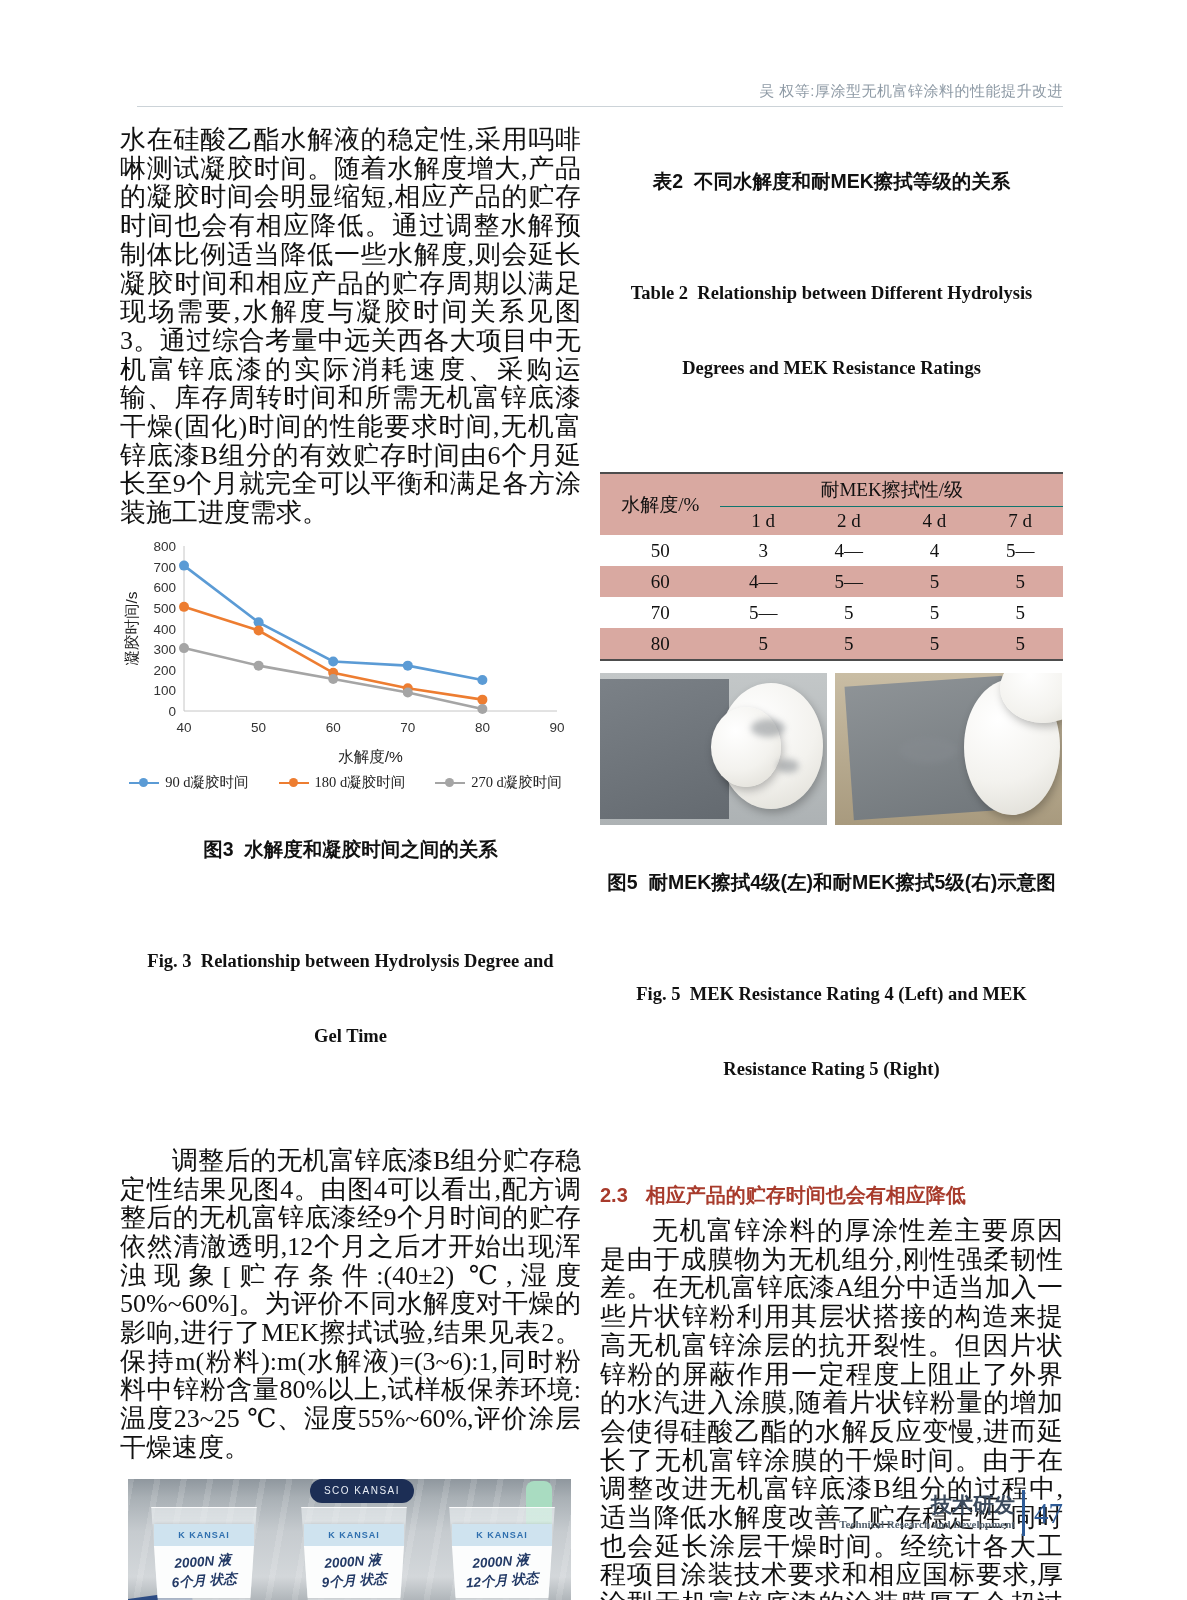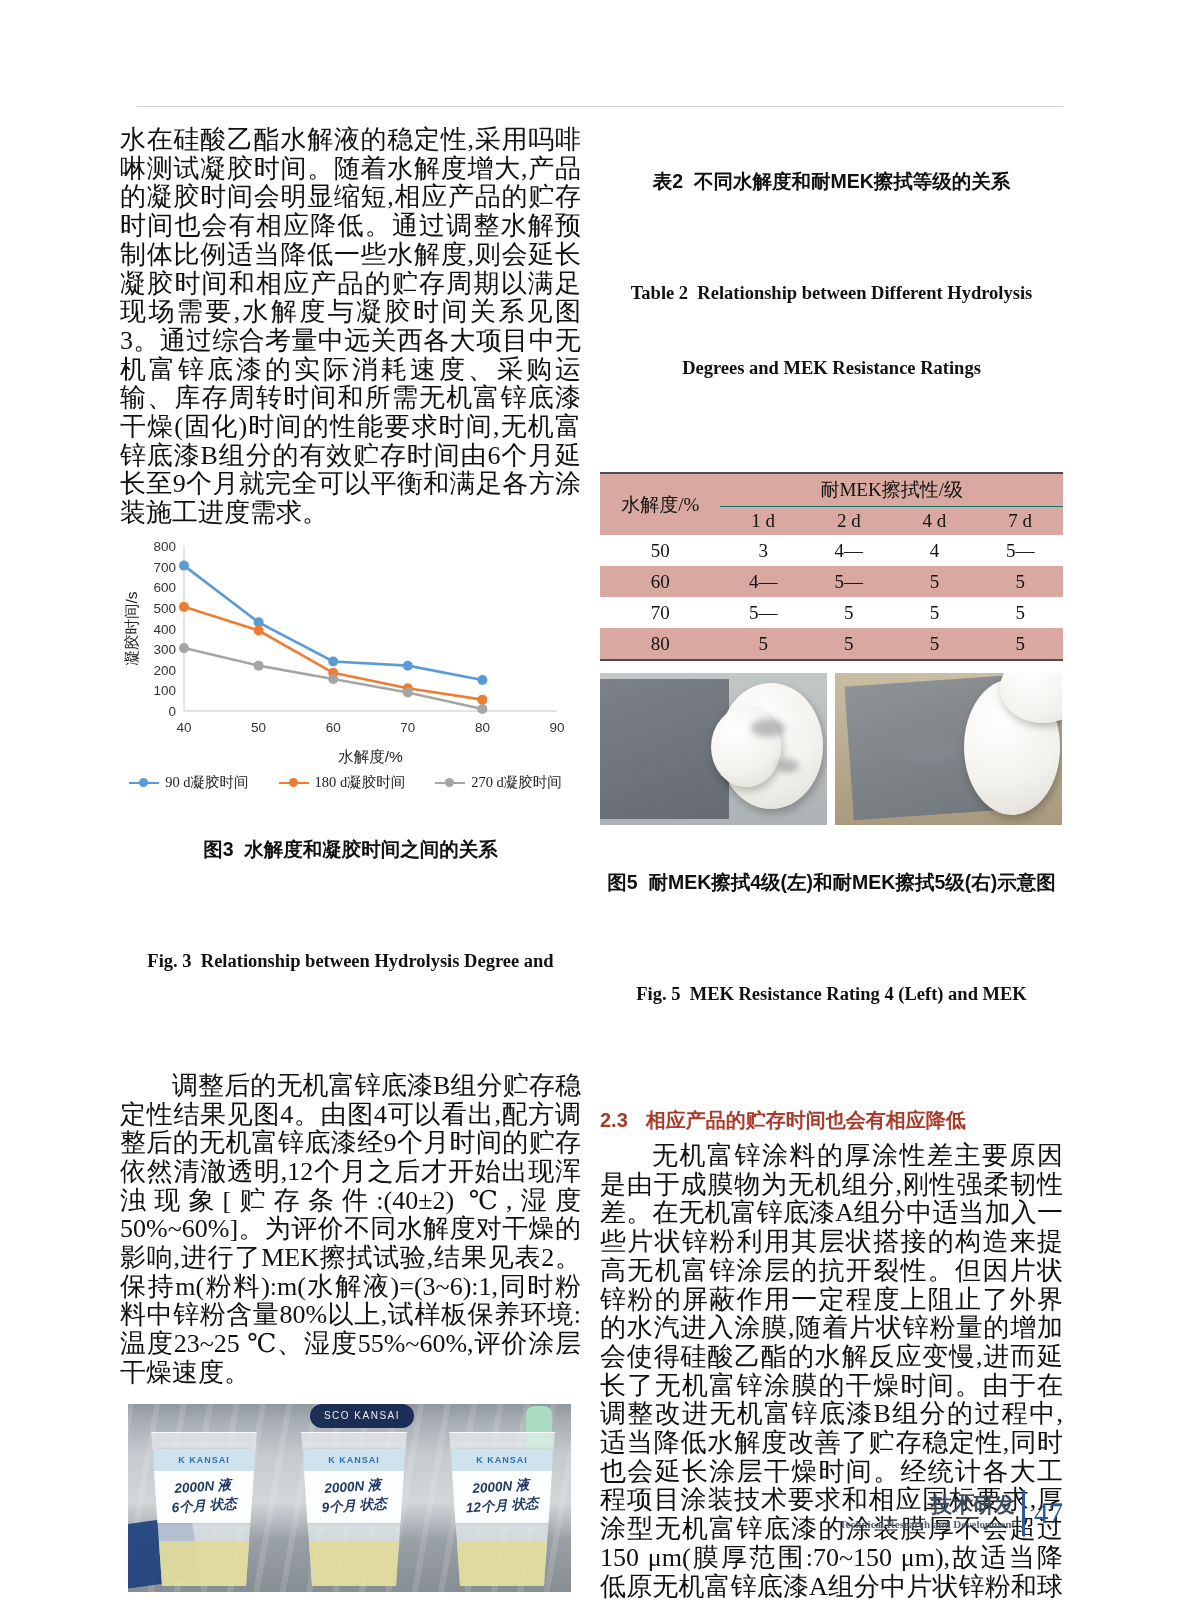--- a/index.html
+++ b/index.html
@@ -92,20 +92,21 @@
   .f-cn{font-family:"Liberation Sans","DejaVu Sans",sans-serif;font-weight:700;font-size:21px;color:#3b4a5d;line-height:22px;}
   .f-en{font-size:11px;color:#54626f;font-weight:700;line-height:16px;}
   .f-bar{width:3px;height:46px;background:#2e5b97;margin:0 9px 0 7px;}
   .f-num{font-size:29px;color:#2e5b97;line-height:46px;}
 </style>
 </head>
 <body>
 
 <div class="page">
 
+  <div class="running-head">吴  权等:厚涂型无机富锌涂料的性能提升改进</div>
   <div class="head-rule"></div>
 
   <div class="col-left">
 
     <p class="body">水在硅酸乙酯水解液的稳定性,采用吗啡啉测试凝胶时间。随着水解度增大,产品的凝胶时间会明显缩短,相应产品的贮存时间也会有相应降低。通过调整水解预制体比例适当降低一些水解度,则会延长凝胶时间和相应产品的贮存周期以满足现场需要,水解度与凝胶时间关系见图3。通过综合考量中远关西各大项目中无机富锌底漆的实际消耗速度、采购运输、库存周转时间和所需无机富锌底漆干燥(固化)时间的性能要求时间,无机富锌底漆B组分的有效贮存时间由6个月延长至9个月就完全可以平衡和满足各方涂装施工进度需求。</p>
 
     <div class="chart-block">
       <svg id="gel-chart" class="chart" width="447" height="234">
           <line x1="62" y1="10" x2="62" y2="175" stroke="#c6c6c6" stroke-width="1"></line>
           <line x1="62" y1="175" x2="435" y2="175" stroke="#c6c6c6" stroke-width="1"></line>
@@ -164,20 +165,21 @@
             </span>
             <span class="lg-txt">270 d凝胶时间</span>
           </span>
         </div>
     </div>
 
     <div class="cap">
       <div class="cap-cn">图3  水解度和凝胶时间之间的关系</div>
       <div class="cap-en">
         <div>Fig. 3  Relationship between Hydrolysis Degree and</div>
+        <div>Gel Time</div>
       </div>
     </div>
 
     <p class="body indent" style="margin-top:12px">调整后的无机富锌底漆B组分贮存稳定性结果见图4。由图4可以看出,配方调整后的无机富锌底漆经9个月时间的贮存依然清澈透明,12个月之后才开始出现浑浊现象[贮存条件:(40±2) ℃,湿度50%~60%]。为评价不同水解度对干燥的影响,进行了MEK擦拭试验,结果见表2。保持m(粉料):m(水解液)=(3~6):1,同时粉料中锌粉含量80%以上,试样板保养环境:温度23~25 ℃、湿度55%~60%,评价涂层干燥速度。</p>
 
     <div class="photo photo4">
       <div class="p4-stripes"></div>
       <div class="p4-folder"></div>
       <div class="p4-green"></div>
       <div class="cup-cap">SCO KANSAI</div>
@@ -298,20 +300,21 @@
         <div class="cloth" style="right:2px;top:6px;width:96px;height:136px;"></div>
         <div class="cloth" style="right:-24px;top:-20px;width:86px;height:70px;"></div>
         <div class="smudge" style="left:64px;top:64px;width:58px;height:26px;"></div>
       </div>
     </div>
 
     <div class="cap" style="margin-top:8px">
       <div class="cap-cn">图5  耐MEK擦拭4级(左)和耐MEK擦拭5级(右)示意图</div>
       <div class="cap-en">
         <div>Fig. 5  MEK Resistance Rating 4 (Left) and MEK</div>
+        <div>Resistance Rating 5 (Right)</div>
       </div>
     </div>
 
     <h3 class="sec"><span class="num">2.3</span><span>相应产品的贮存时间也会有相应降低</span></h3>
 
     <p class="body indent">无机富锌涂料的厚涂性差主要原因是由于成膜物为无机组分,刚性强柔韧性差。在无机富锌底漆A组分中适当加入一些片状锌粉利用其层状搭接的构造来提高无机富锌涂层的抗开裂性。但因片状锌粉的屏蔽作用一定程度上阻止了外界的水汽进入涂膜,随着片状锌粉量的增加会使得硅酸乙酯的水解反应变慢,进而延长了无机富锌涂膜的干燥时间。由于在调整改进无机富锌底漆B组分的过程中,适当降低水解度改善了贮存稳定性,同时也会延长涂层干燥时间。经统计各大工程项目涂装技术要求和相应国标要求,厚涂型无机富锌底漆的涂装膜厚不会超过150 μm(膜厚范围:70~150 μm),故适当降低原无机富锌底漆A组分中片状锌粉和球状锌粉比例,这样在略牺牲无机富锌底漆抗开裂性能的条件下,促进了涂层固化速率和缩短了干燥时间。固定B组分水解率为60%~65%,实验采用喷涂阶梯板模式,考察涂层最高不开裂膜厚。实验结果见表3,用10倍放大镜观察结果如图6所示。</p>
 
   </div>
 
   <div class="footer">

